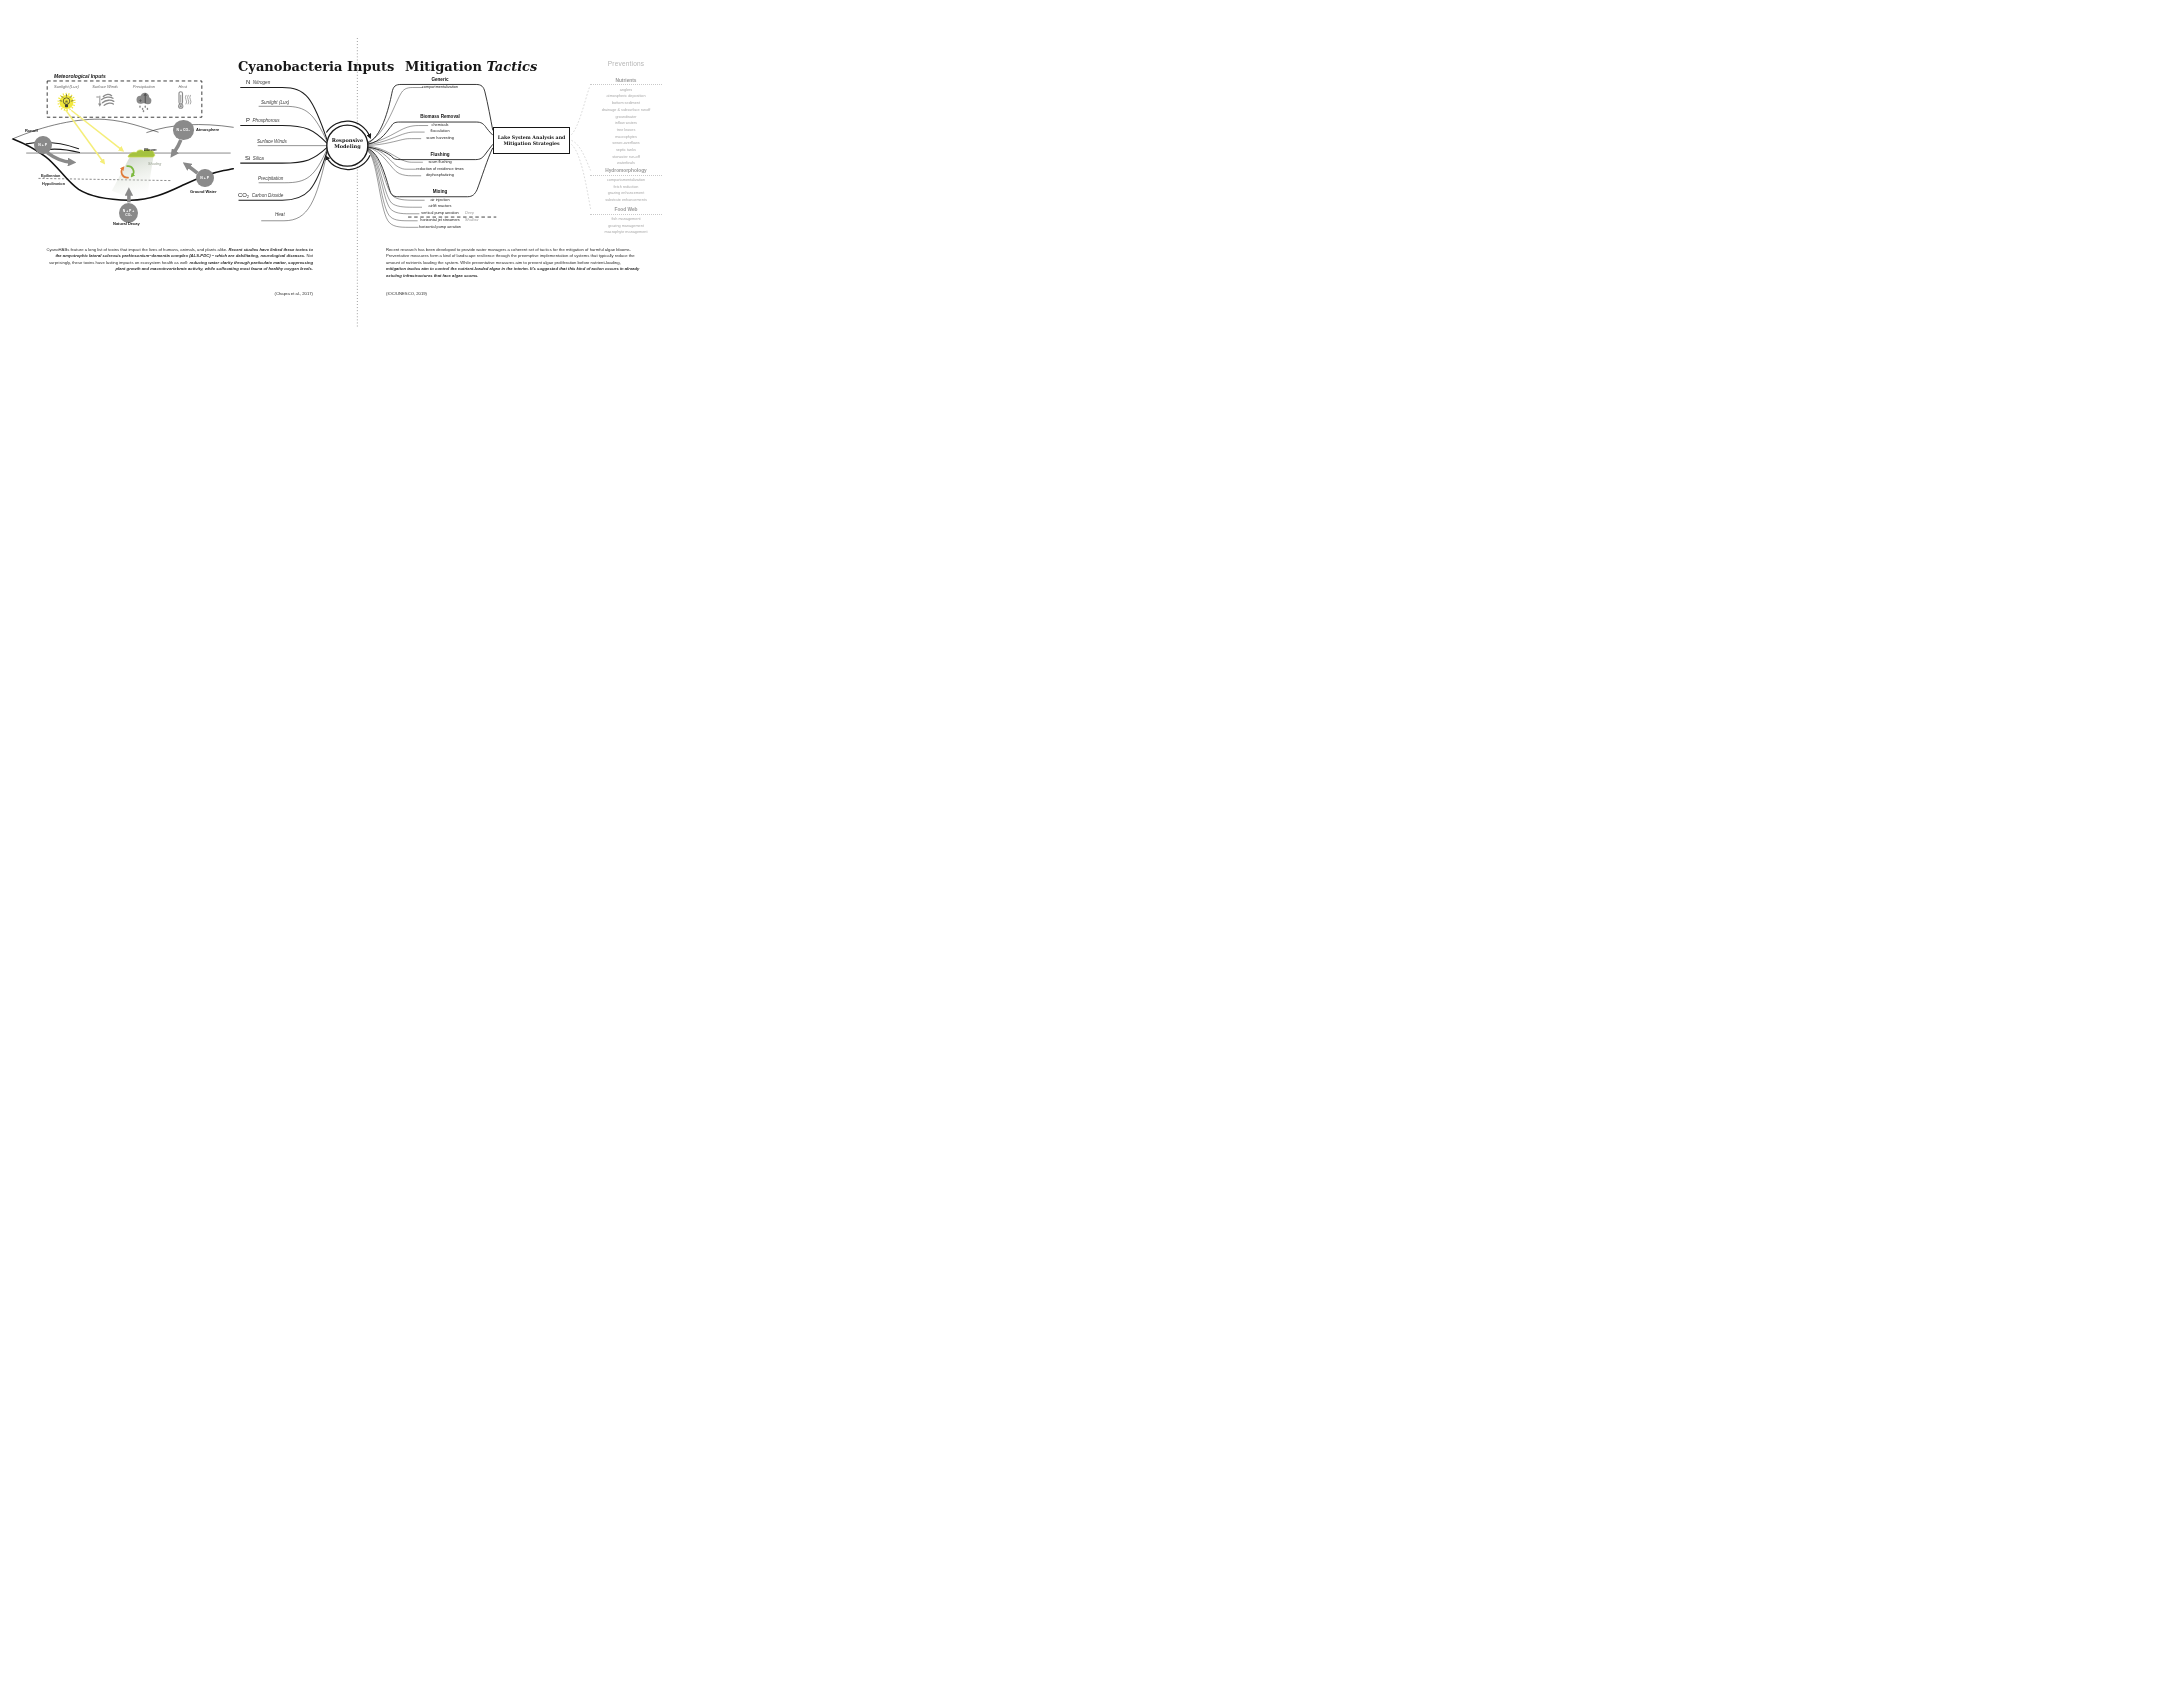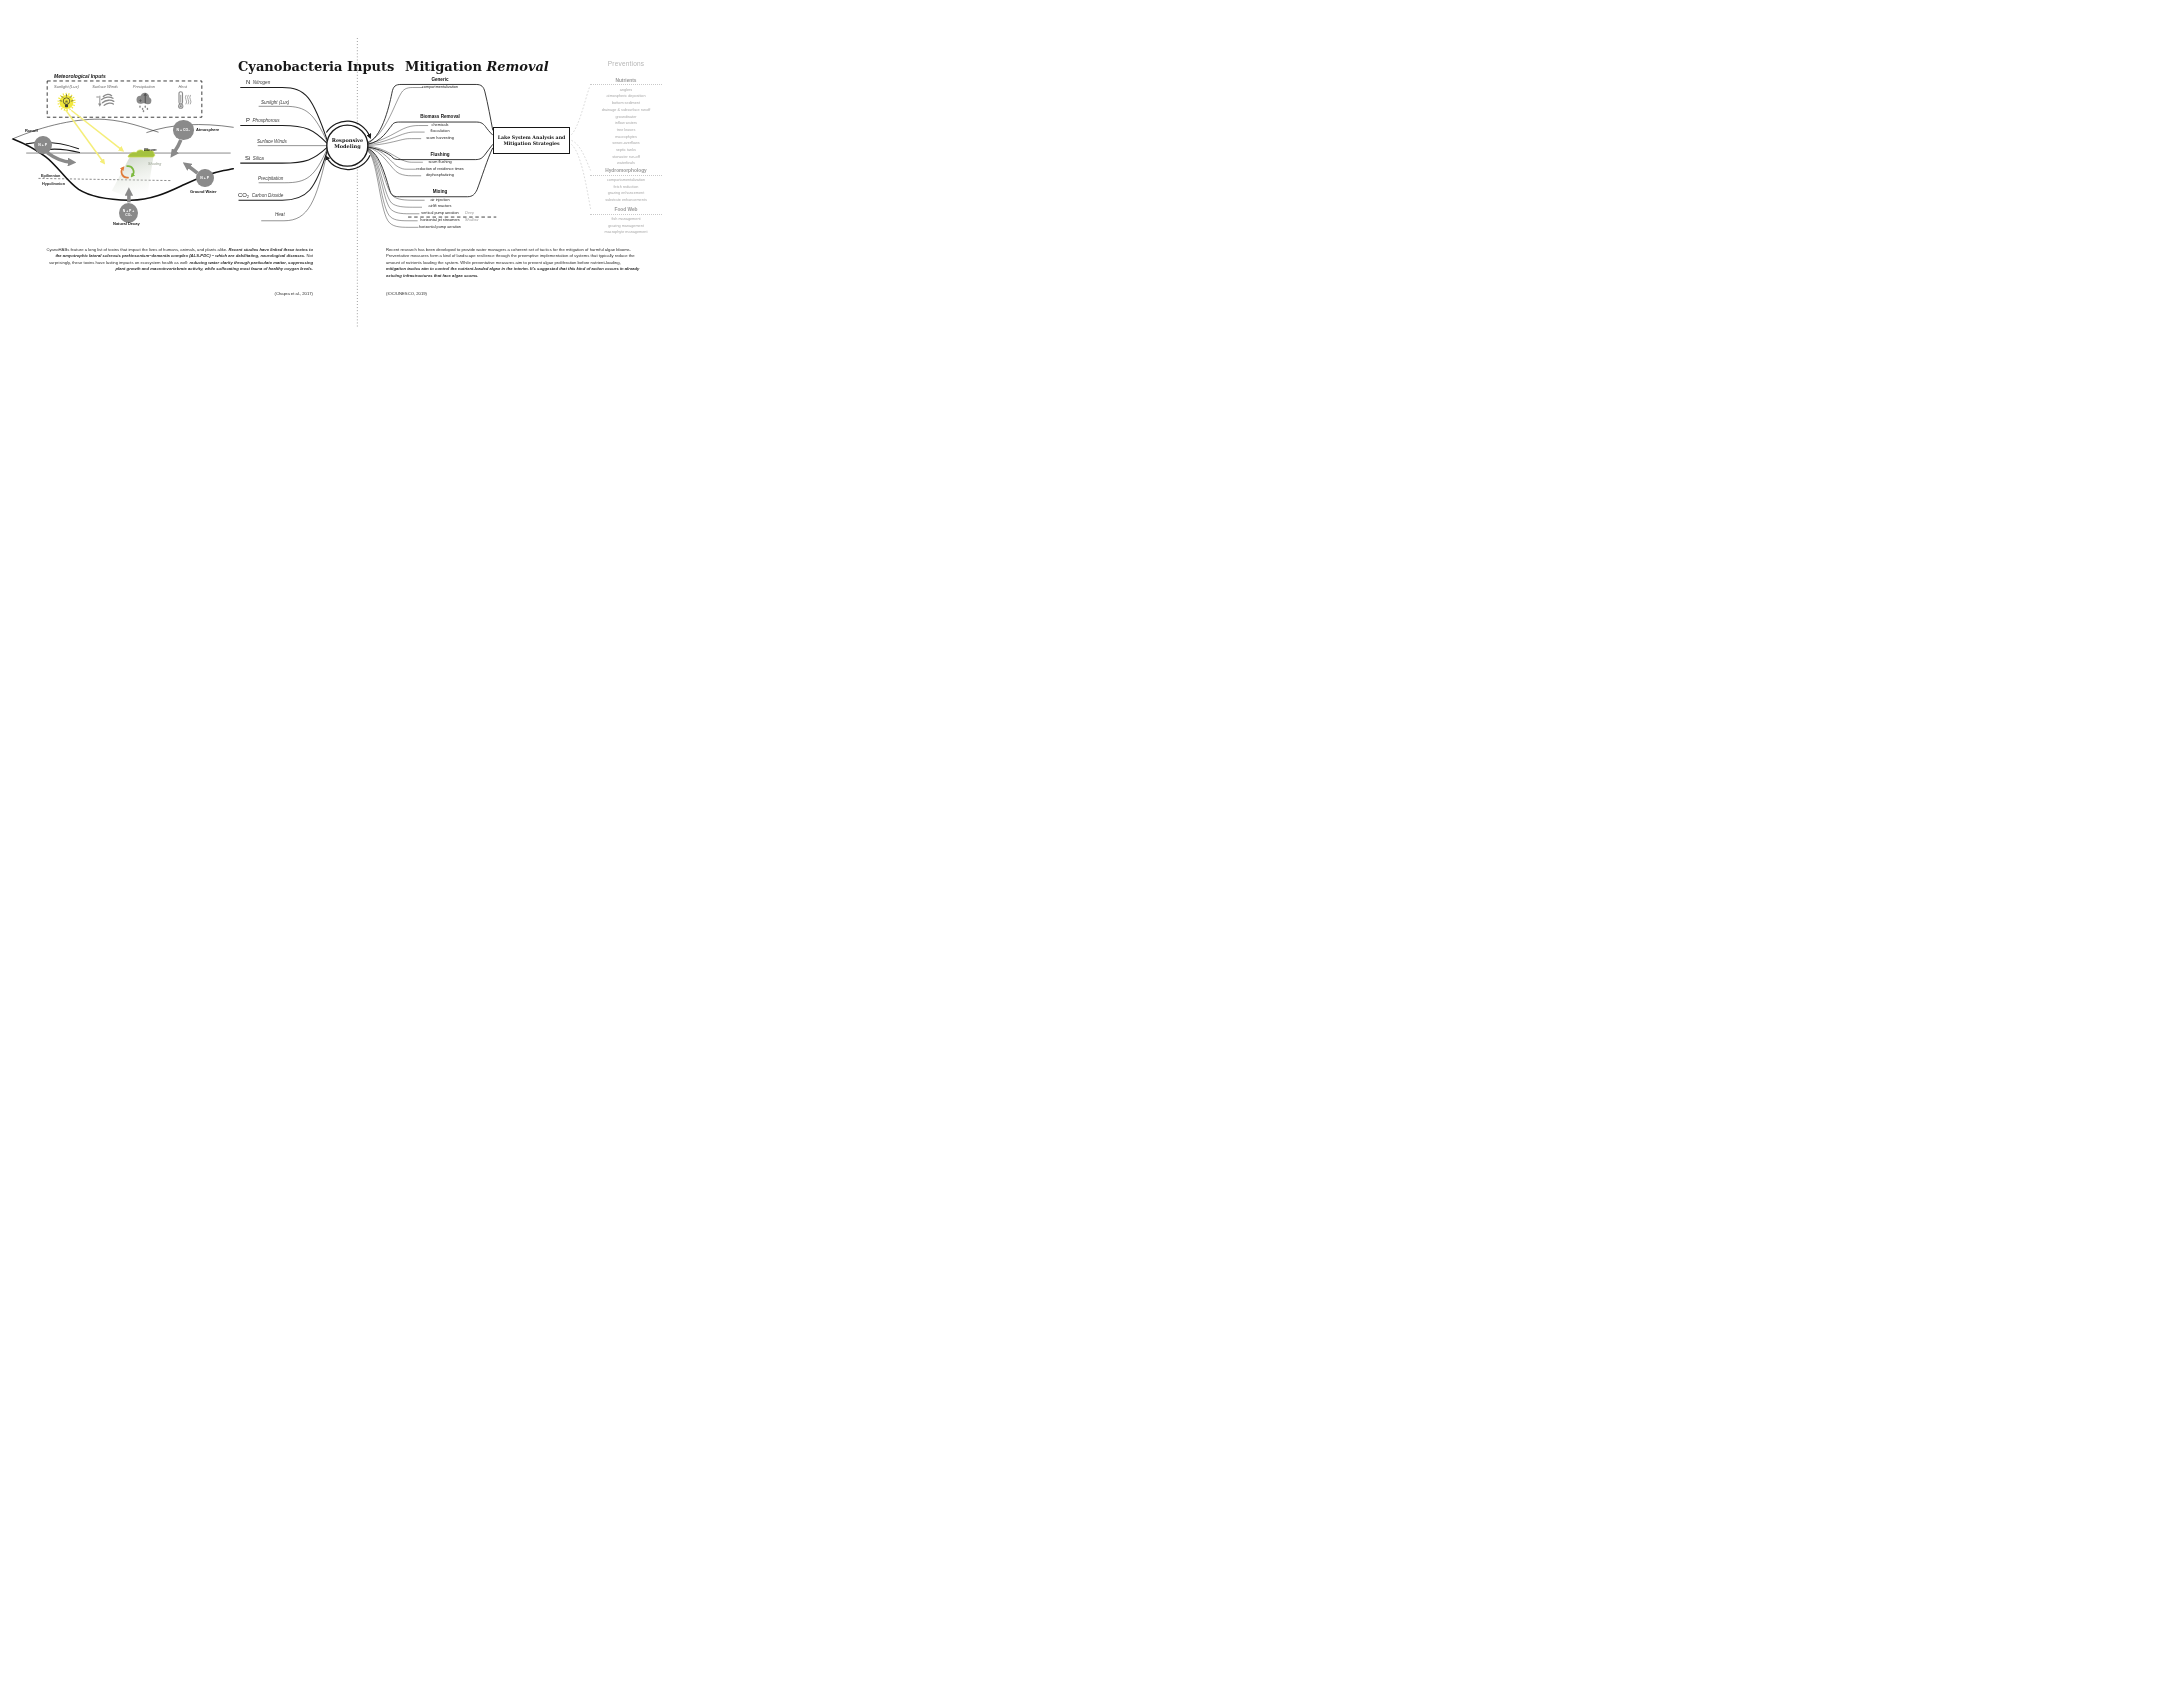--- a/index.html
+++ b/index.html
@@ -256,21 +256,21 @@
   <div class="inp-row" style="left:275px;top:212px;">
     <span class="inp-name">Heat</span>
   </div>
 
   <div class="node-text">
     <div>Responsive</div>
     <div>Modeling</div>
   </div>
 
   <div class="tac-title">
-    <span class="col-title">Mitigation </span><span class="col-title i">Removal</span>
+    <span class="col-title">Mitigation </span><span class="col-title i">Tactics</span>
   </div>
 
   <div class="tac-head" style="top:77px;">Generic</div>
   <div class="tac-item" style="top:85px;">compartmentalization</div>
 
   <div class="tac-head" style="top:114px;">Biomass Removal</div>
   <div class="tac-item" style="top:123px;">chemicals</div>
   <div class="tac-item" style="top:129px;">flocculation</div>
   <div class="tac-item" style="top:136px;">scum harvesting</div>
 

